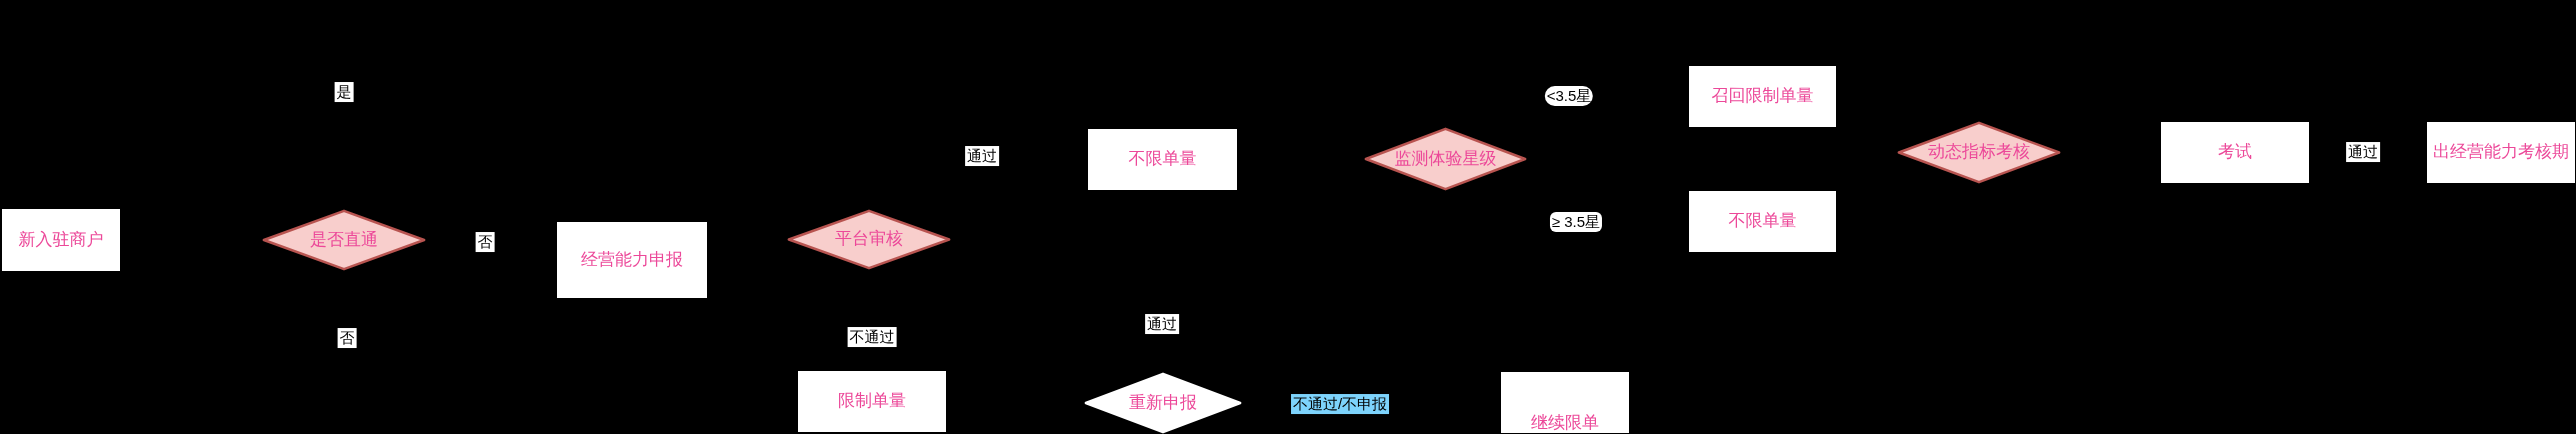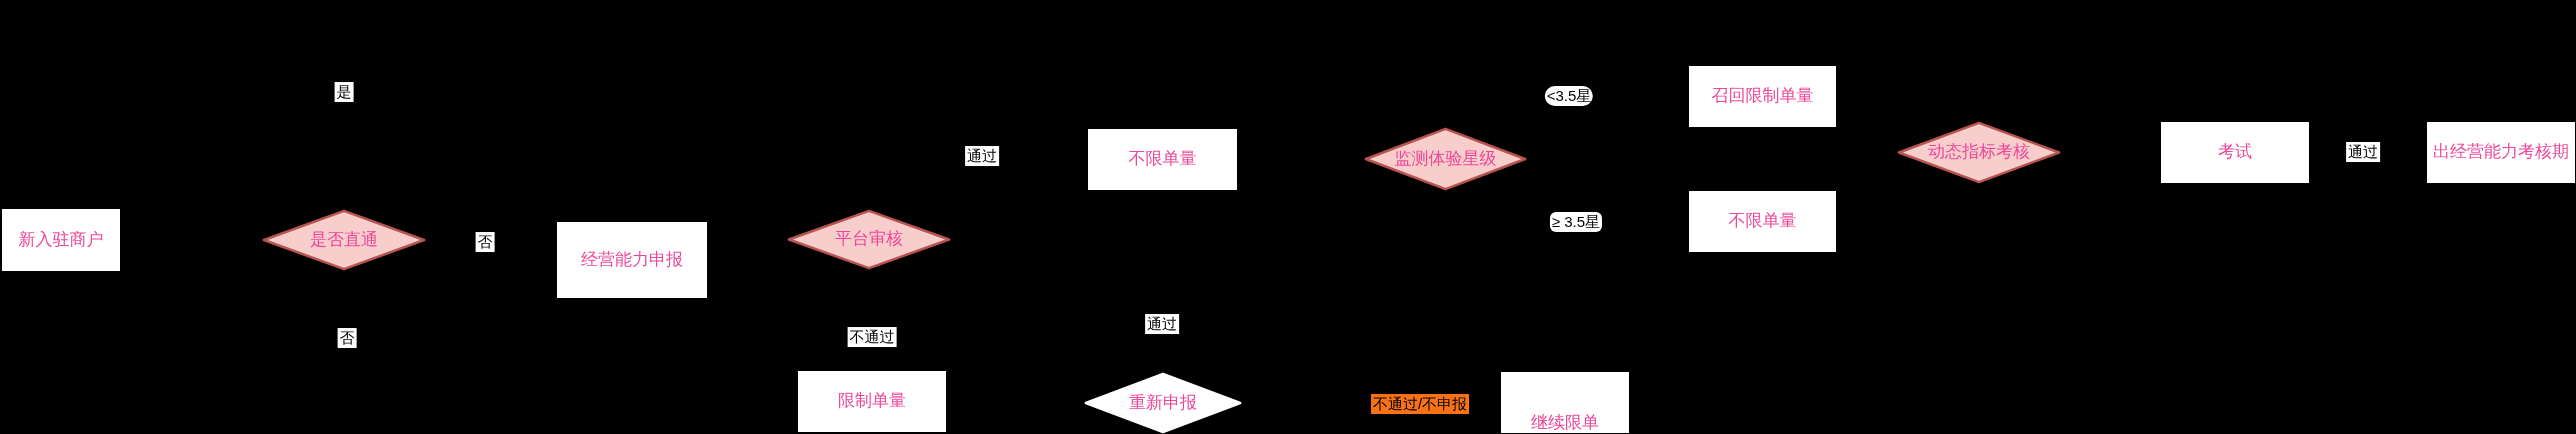--- a/index.html
+++ b/index.html
@@ -98,19 +98,19 @@
         <span class="node-label">继续限单</span>
       </div>
     </div>
   <div id="labels-layer">
       <div class="edge-label" style="left: 344px; top: 92px; background: rgb(255, 255, 255);">是</div>
       <div class="edge-label" style="left: 485px; top: 242px; background: rgb(255, 255, 255);">否</div>
       <div class="edge-label" style="left: 347px; top: 338px; background: rgb(255, 255, 255);">否</div>
       <div class="edge-label" style="left: 982px; top: 156px; background: rgb(255, 255, 255);">通过</div>
       <div class="edge-label" style="left: 872px; top: 337px; background: rgb(255, 255, 255);">不通过</div>
       <div class="edge-label" style="left: 1162px; top: 324px; background: rgb(255, 255, 255);">通过</div>
-      <div class="edge-label" style="left: 1420px; top: 404px; background: #f97316;">不通过/不申报</div>
+      <div class="edge-label" style="left: 1340px; top: 404px; background: #7dd3fc;">不通过/不申报</div>
       <div class="edge-label" style="left: 1569px; top: 96px; background: rgb(255, 255, 255); border-radius: 10px;">&lt;3.5星</div>
       <div class="edge-label" style="left: 1576px; top: 222px; background: rgb(255, 255, 255); border-radius: 6px;">≥ 3.5星</div>
       <div class="edge-label" style="left: 2363px; top: 152px; background: rgb(255, 255, 255);">通过</div>
     </div>
 </div>
 
 
 </body></html>

